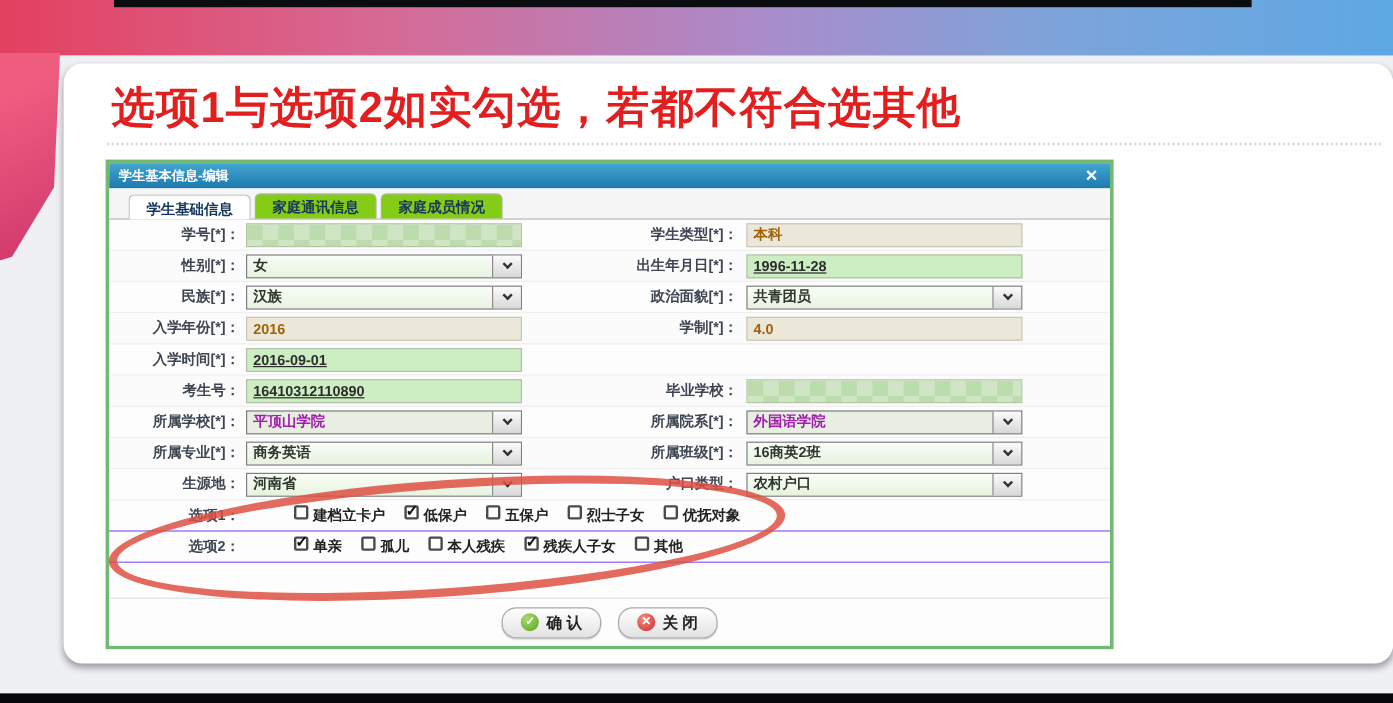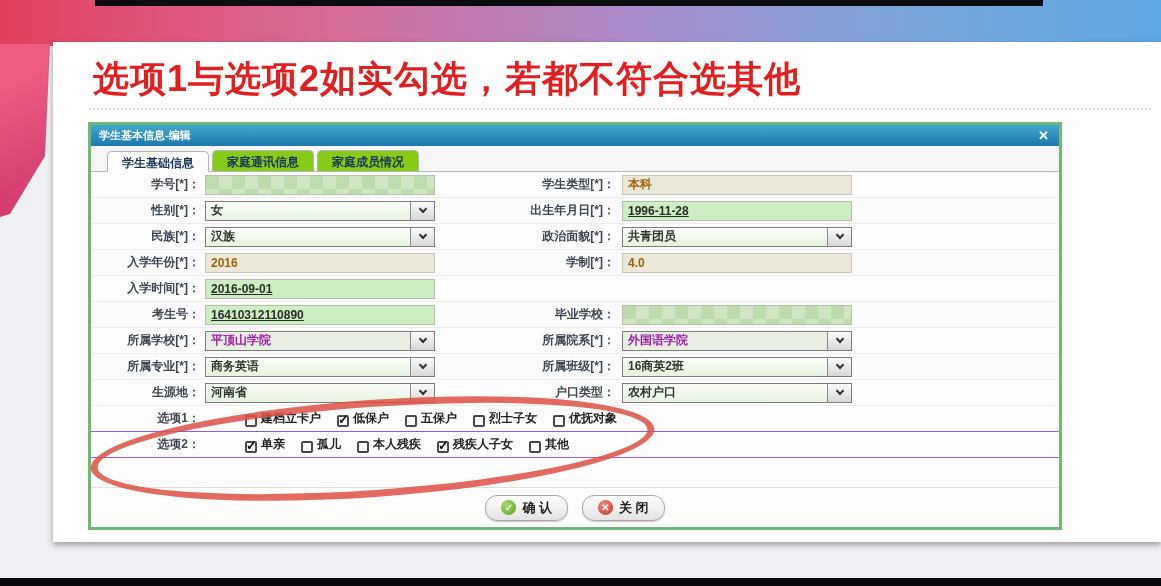--- a/index.html
+++ b/index.html
@@ -10,27 +10,27 @@
   .band { position:absolute; left:0; top:0; width:1161px; height:46px;
           background:linear-gradient(90deg,#e4405f 0%,#d66a95 28%,#a98ccb 55%,#7da4da 76%,#5ea8e4 100%); }
   .black-strip { position:absolute; left:95px; top:0; width:948px; height:6px; background:#0b0c10; }
   .page-bg { position:absolute; left:0; top:46px; width:1161px; height:532px; background:#eef0f4; }
   .bottom-bar { position:absolute; left:0; bottom:0; width:1161px; height:8px; background:#07080c; }
   .flap { position:absolute; left:0; top:44px; width:60px; height:180px;
           background:linear-gradient(155deg,#ee5c80 20%,#d23b6d 85%);
           clip-path:polygon(0 0,50px 0,45px 112px,10px 170px,0 173px); }
 
   
-  .slide { position:absolute; left:53px; top:42px; width:1108px; height:500px; background:#ffffff;
-           box-shadow:0 3px 6px rgba(0,0,0,.35); }
+  .slide { position:absolute; left:53px; top:53px; width:1108px; height:500px; background:#ffffff;
+           box-shadow:0 3px 6px rgba(0,0,0,.35);border-radius:16px; }
   .heading { position:absolute; left:40px; top:13px; font-size:36px; font-weight:bold; color:#e21e1e; letter-spacing:1px; white-space:nowrap; }
   .dotted { position:absolute; left:36px; right:10px; top:66px; border-top:2px dotted #d9d9d9; }
 
   
-  .dialog { position:absolute; left:35px; top:80px; width:974px; height:408px;
+  .dialog { position:absolute; left:35px; top:80px; width:840px; height:408px;
             background:#fdfdfd; border:3px solid #72b875; }
   .titlebar { height:21px; background:linear-gradient(#42a6d1,#1c79ae); display:flex; align-items:center;
               justify-content:space-between; padding:0 10px 0 8px; }
   .titlebar .ttl { color:#ffffff; font-size:11px; font-weight:bold; }
   .titlebar .x { color:#ffffff; font-size:13px; font-weight:bold; cursor:pointer; line-height:1; }
 
   .tabstrip { height:26px; background:#f5f5f5; border-bottom:1px solid #b9b9b9; padding:4px 0 0 16px; display:flex; gap:3px; }
   .tab { padding:3px 14px 2px; font-size:12px; font-weight:bold; color:#17365c; background:#84cc16;
          border:1px solid #b5b5b5; border-bottom:none; border-radius:5px 5px 0 0; position:relative; }
   .tab.active { background:#ffffff; top:1px; }
@@ -52,21 +52,21 @@
   .f-select { background:linear-gradient(#f9fdf7,#e7f3e0); border:1px solid #7f7f7f; justify-content:space-between; }
   .f-select .val { padding-left:5px; color:#2e382c; }
   .f-select.dim { background:#e8eee1; } .f-select.dim .val { color:#a21caf; }
   .f-select .arrow { width:24px; align-self:stretch; border-left:1px solid #8a8a8a;
                      background:linear-gradient(#fbfbfb,#d8d8d8); display:flex; align-items:center; justify-content:center; }
   .chev { width:6px; height:6px; border-right:2px solid #333; border-bottom:2px solid #333; transform:rotate(45deg); margin-top:-3px; }
 
   
   .orow { display:flex; align-items:center; height:26px; border-bottom:1px solid #8b5cf6;gap:40px; }
   .oitems { display:flex; margin-left:5px; }
-  .opt { display:flex; align-items:flex-end; gap:4px; margin-right:16px; }
+  .opt { display:flex; align-items:flex-start; gap:4px; margin-right:16px; }
   .cb { width:12px; height:12px; border:2px solid #4a4a4a; border-radius:2px; background:#fff; position:relative; }
   .cb.checked::after { content:"✓"; position:absolute; left:-1px; top:-5px; font-size:13px; font-weight:bold; color:#111; }
   .olabel { font-size:12px; font-weight:bold; color:#222; }
 
   
   .btnbar { position:absolute; left:0; right:0; bottom:0; height:40px; border-top:1px solid #e0e0e0;
             display:flex; align-items:center; justify-content:center; gap:14px; background:#fdfdfd; }
   .pill { display:flex; align-items:center; gap:6px; padding:3px 15px; border:1px solid #a8a8a8; border-radius:12px;
           background:linear-gradient(#ffffff,#e3e3e3); font-size:13px; font-weight:bold; color:#222;
           box-shadow:0 1px 1px rgba(0,0,0,.2); cursor:pointer; }

